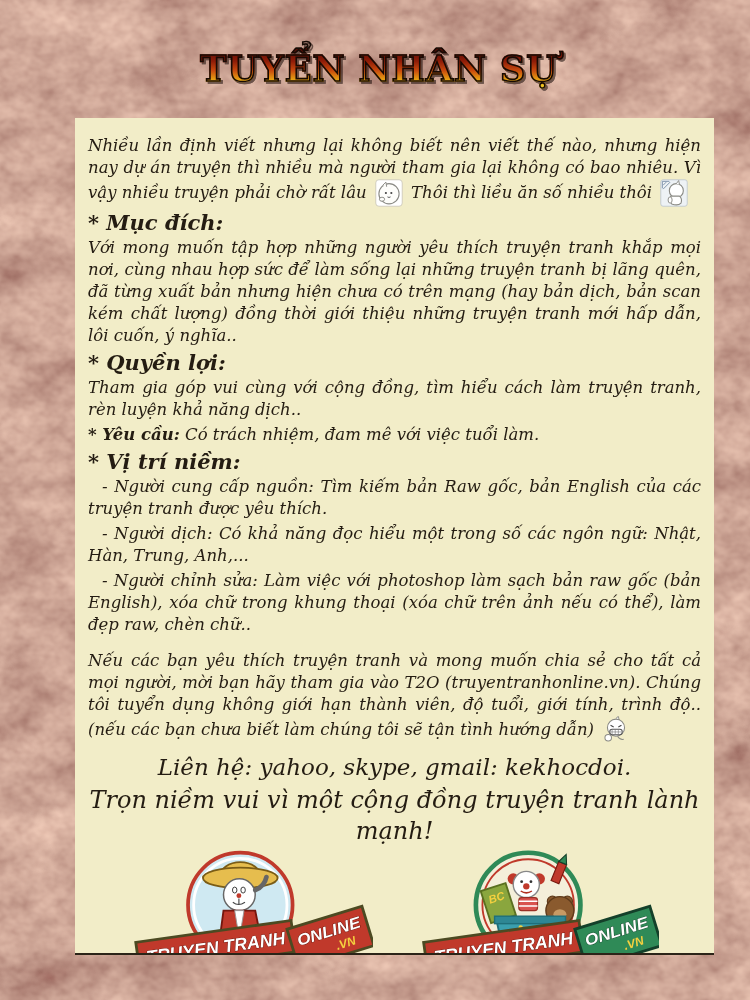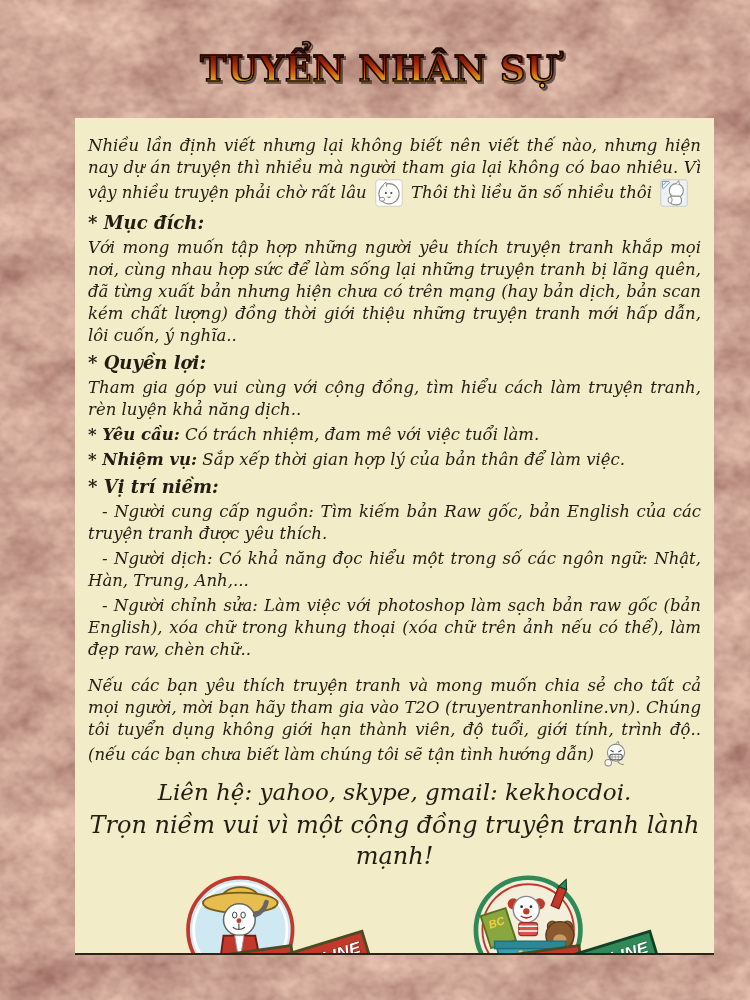--- a/index.html
+++ b/index.html
@@ -16,21 +16,21 @@
     -webkit-text-stroke:1.6px #170b05;
     filter:drop-shadow(2px 2px 0 rgba(20,8,4,0.55));
   }
   .panel{
     position:absolute;left:75px;top:118px;width:639px;height:837px;box-sizing:border-box;
     background:#f2edc8;border-bottom:2px solid #2b2418;
     padding:14px 13px 0 13px;overflow:hidden;
     color:#241c12;font-style:italic;font-size:16.5px;line-height:22px;text-align:justify;
   }
   .panel p{margin:3px 0;}
-  .panel h3{margin:5px 0 1px 0;font-size:18px;font-weight:bold;font-style:italic;}
+  .panel h3{margin:5px 0 1px 0;font-size:21px;font-weight:bold;font-style:italic;}
   .lead{font-weight:bold;}
   .pos-item{text-indent:14px;}
   .closing{margin-top:14px !important;}
   .emo{display:inline-block;width:28px;height:28px;vertical-align:middle;margin:0 3px;}
   .contact1{text-align:center;font-size:23px;line-height:30px;margin-top:8px !important;}
   .contact2{text-align:center;font-size:24px;line-height:31px;margin:0 !important;}
   .logos{display:flex;justify-content:space-evenly;align-items:flex-start;margin-top:2px;}
   .logo{width:243px;height:140px;}
   .banner-text{font-family:"Liberation Sans",sans-serif;font-weight:bold;}
 </style>
@@ -79,21 +79,20 @@
   </p>
 
   <h3>* Mục đích:</h3>
   <p>Với mong muốn tập hợp những người yêu thích truyện tranh khắp mọi nơi, cùng nhau hợp sức để làm sống lại những truyện tranh bị lãng quên, đã từng xuất bản nhưng hiện chưa có trên mạng (hay bản dịch, bản scan kém chất lượng) đồng thời giới thiệu những truyện tranh mới hấp dẫn, lôi cuốn, ý nghĩa..</p>
 
   <h3>* Quyền lợi:</h3>
   <p>Tham gia góp vui cùng với cộng đồng, tìm hiểu cách làm truyện tranh, rèn luyện khả năng dịch..</p>
 
   <p><span class="lead">* Yêu cầu:</span> <span>Có trách nhiệm, đam mê với việc tuổi làm.</span></p>
 
-  <p><span class="lead">* Nhiệm vụ:</span> <span>Sắp xếp thời gian hợp lý của bản thân để làm việc.</span></p>
 
   <h3>* Vị trí niềm:</h3>
   <p class="pos-item">- Người cung cấp nguồn: Tìm kiếm bản Raw gốc, bản English của các truyện tranh được yêu thích.</p>
   <p class="pos-item">- Người dịch: Có khả năng đọc hiểu một trong số các ngôn ngữ: Nhật, Hàn, Trung, Anh,...</p>
   <p class="pos-item">- Người chỉnh sửa: Làm việc với photoshop làm sạch bản raw gốc (bản English), xóa chữ trong khung thoại (xóa chữ trên ảnh nếu có thể), làm đẹp raw, chèn chữ..</p>
 
   <p class="closing">
     <span>Nếu các bạn yêu thích truyện tranh và mong muốn chia sẻ cho tất cả mọi người, mời bạn hãy tham gia vào T2O (truyentranhonline.vn). Chúng tôi tuyển dụng không giới hạn thành viên, độ tuổi, giới tính, trình độ.. (nếu các bạn chưa biết làm chúng tôi sẽ tận tình hướng dẫn)</span>
     <svg class="emo" viewBox="0 0 36 36">
       <path d="M18 3 L21 0.5 L22 5" fill="#ffffff" stroke="#8a8a84" stroke-width="1.2"></path>

